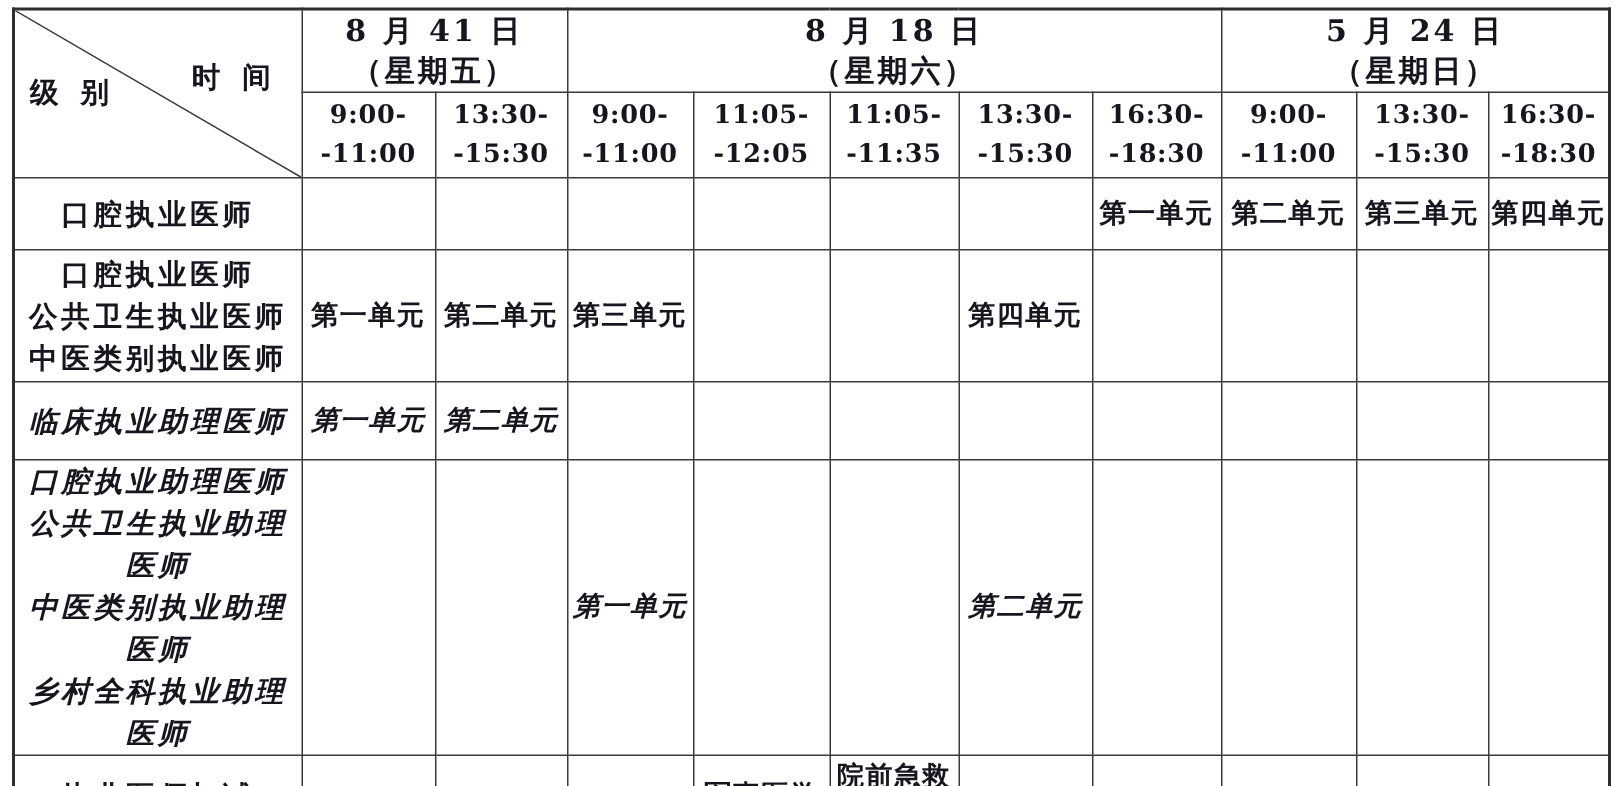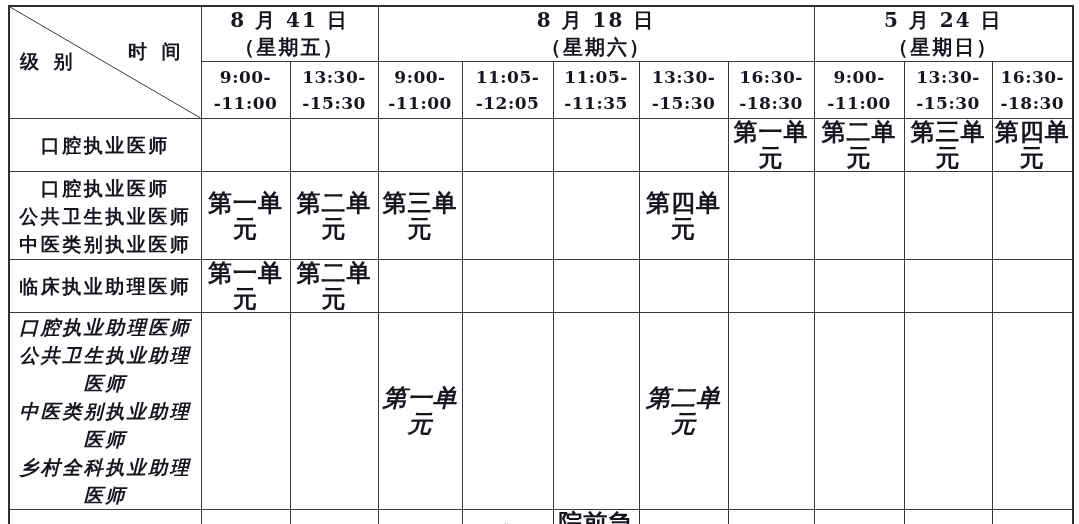--- a/index.html
+++ b/index.html
@@ -26,41 +26,41 @@
     vertical-align: middle;
     padding: 0;
     white-space: pre-line;
     font-weight: bold;
   }
   
   tr.hdr-dates   { height: 55px; }
   tr.hdr-times   { height: 57px; }
   tr.row-0 { height: 48px; }
   tr.row-1 { height: 88px; }
-  tr.row-2 { height: 52px; }
+  tr.row-2 { height: 52px; font-style: italic; }
   tr.row-3 { height: 112px; font-style: italic; }
   tr.row-4 { height: 55px; }
 
   td.date-cell {
     font-size: 20px;
     letter-spacing: 2px;
     line-height: 27px;
   }
   td.time-cell {
     font-size: 17px;
     letter-spacing: 0.5px;
     line-height: 26px;
   }
   td.label-cell {
     font-size: 19px;
     letter-spacing: 2.5px;
     line-height: 28px;
   }
   td.body-cell {
-    font-size: 24px;
+    font-size: 18px;
     letter-spacing: 1px;
     line-height: 26px;
   }
   td.corner-cell {
     position: relative;
     overflow: hidden;
   }
   .corner-cell svg.diag {
     position: absolute;
     left: 0; top: 0;

